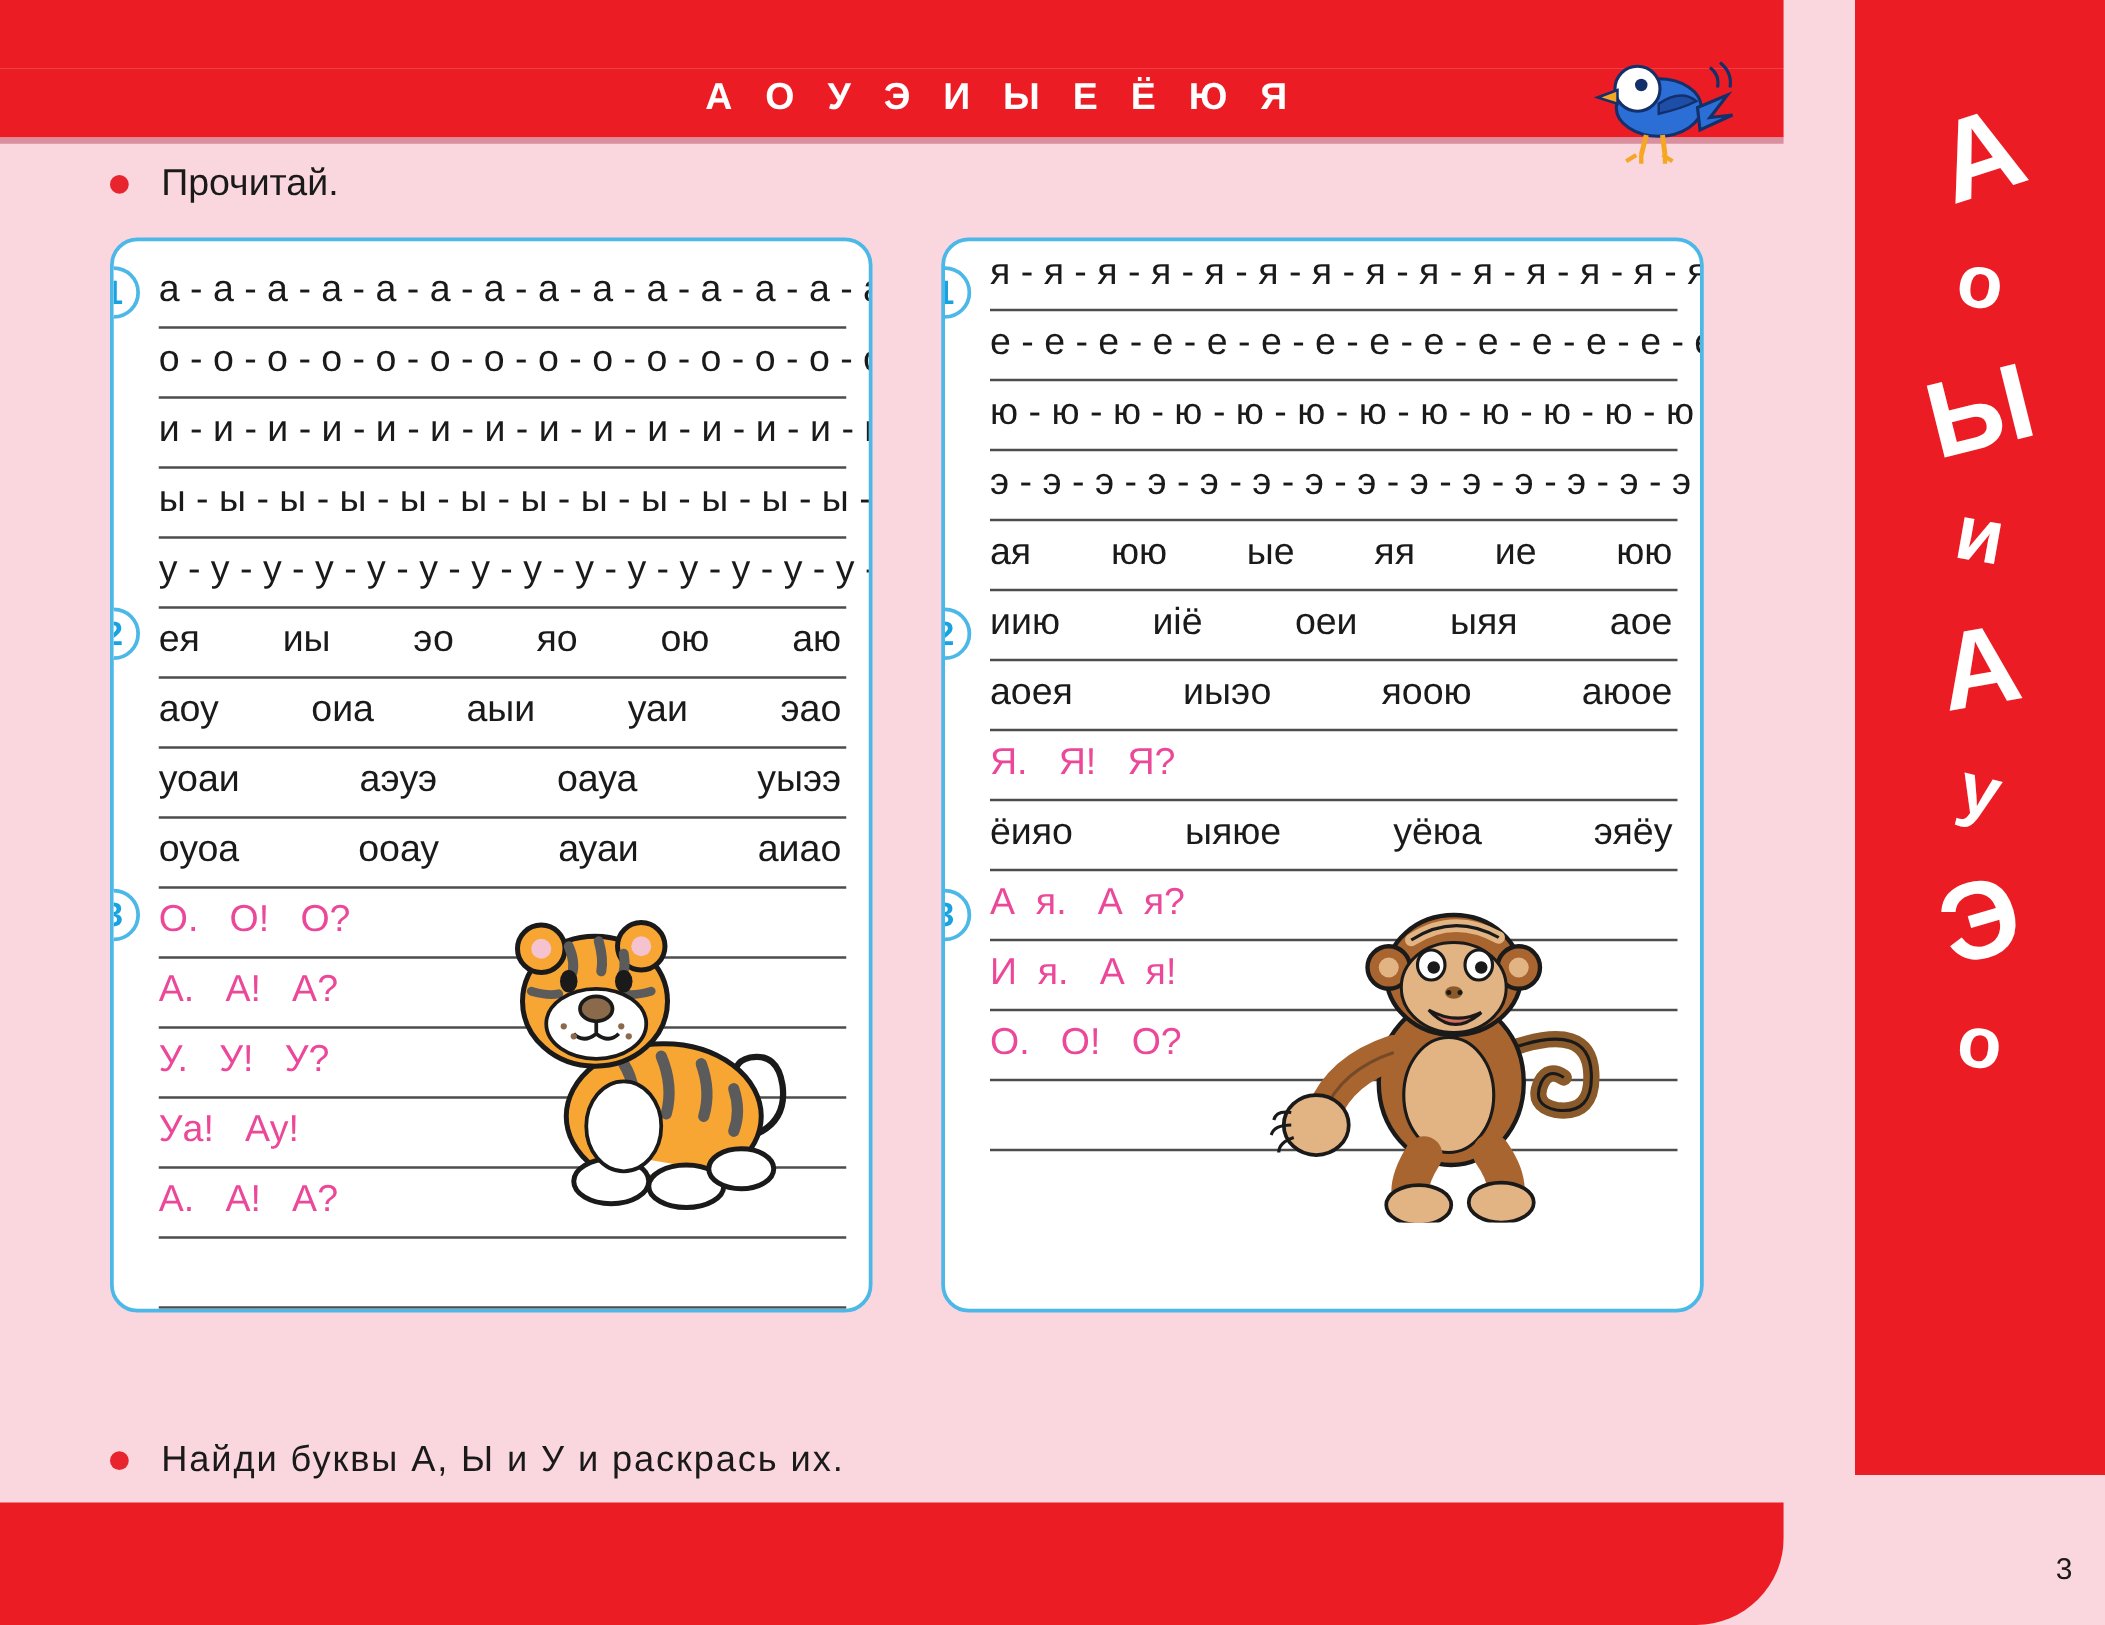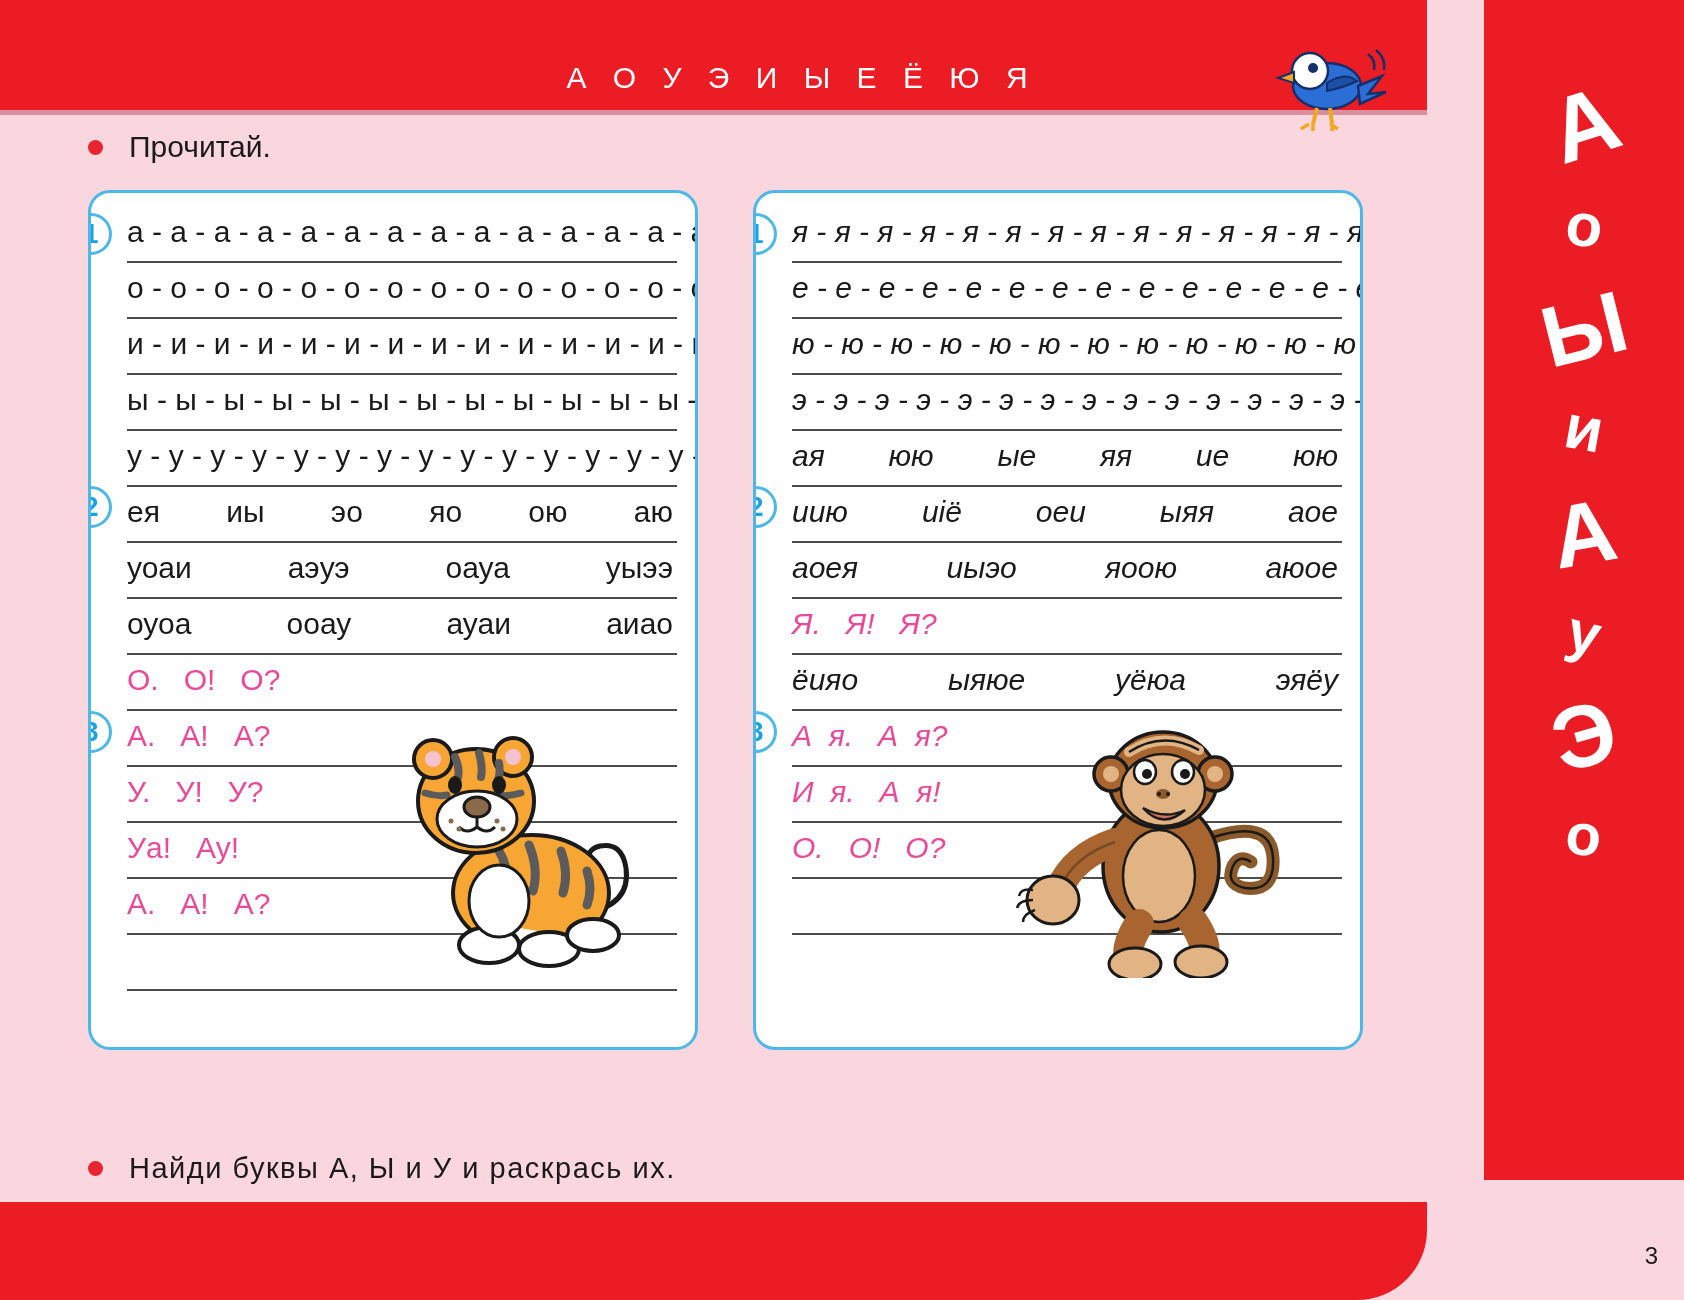--- a/index.html
+++ b/index.html
@@ -63,21 +63,21 @@
     text-align: center;
   }
 
   
   .header-title {
     position: absolute; left: 0; top: 61px;
     width: 1603px;
     text-align: center;
     color: #ffffff;
     font-size: 30px;
-    font-weight: normal;
+    font-weight: bold;
     letter-spacing: 9px;
   }
 
   
   .bird {
     position: absolute; left: 1272px; top: 38px;
     width: 125px; height: 105px;
   }
 
   
@@ -218,20 +218,29 @@
           <span>ея</span>
           <span>иы</span>
           <span>эо</span>
           <span>яо</span>
           <span>ою</span>
           <span>аю</span>
         </div>
       </div>
       <div class="line-row">
         <div class="words-row">
+          <span>аоу</span>
+          <span>оиа</span>
+          <span>аыи</span>
+          <span>уаи</span>
+          <span>эао</span>
+        </div>
+      </div>
+      <div class="line-row">
+        <div class="words-row">
           <span>уоаи</span>
           <span>аэуэ</span>
           <span>оауа</span>
           <span>уыээ</span>
         </div>
       </div>
       <div class="line-row">
         <div class="words-row">
           <span>оуоа</span>
           <span>ооау</span>
@@ -306,21 +315,21 @@
     </div>
   </div>
 </div>
 
 <div class="box right">
   <div class="box-inner">
     <div class="badge" style="left:-21px; top:20px;">1</div>
     <div class="badge" style="left:-21px; top:293px;">2</div>
     <div class="badge" style="left:-21px; top:518px;">3</div>
 
-    <div style="padding-top:14px;font-style:italic;">
+    <div style="">
       <div class="line-row">
           <span class="seq-text">я - я - я - я - я - я - я - я - я - я - я - я - я - я</span>
         </div>
       <div class="line-row">
           <span class="seq-text">е - е - е - е - е - е - е - е - е - е - е - е - е - е</span>
         </div>
       <div class="line-row">
           <span class="seq-text">ю - ю - ю - ю - ю - ю - ю - ю - ю - ю - ю - ю</span>
         </div>
       <div class="line-row">

